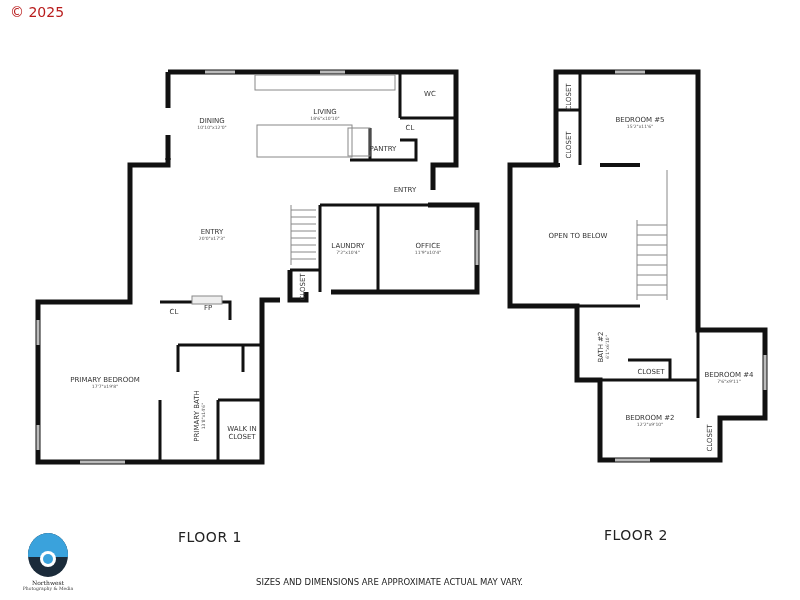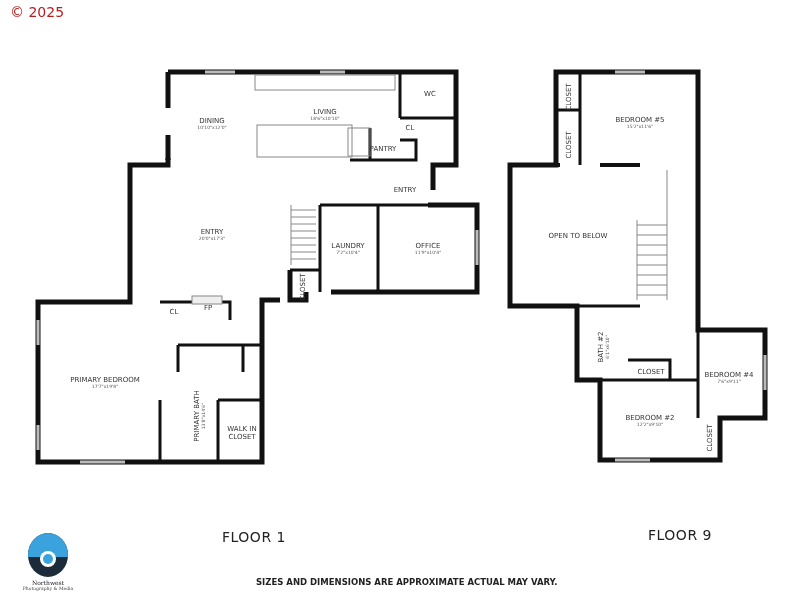--- a/index.html
+++ b/index.html
@@ -2,22 +2,22 @@
 <html><head>
 <meta charset="utf-8">
 <style>
   html, body { margin:0; padding:0; background:#ffffff; }
   body { width:800px; height:600px; position:relative; overflow:hidden; font-family:"DejaVu Sans", sans-serif; color:#222; }
   .copyright { position:absolute; left:10px; top:4px; font-size:14px; color:#b91c1c; }
   svg.plan { position:absolute; left:0; top:0; }
   .lbl { position:absolute; font-size:7px; color:#333; text-align:center; white-space:nowrap; transform:translate(-50%,-50%); line-height:1.15; }
   .lbl .dim { display:block; font-size:4.5px; color:#555; }
   .lbl.rot { transform:translate(-50%,-50%) rotate(-90deg); }
-  .floor-label { position:absolute; font-size:14px; color:#222; letter-spacing:0.5px;margin-left:44px; }
-  .disclaimer { position:absolute; left:256px; top:577px; font-size:8.5px; color:#222;font-weight:bold; }
+  .floor-label { position:absolute; font-size:14px; color:#222; letter-spacing:0.5px; }
+  .disclaimer { position:absolute; left:256px; top:577px; font-size:8.5px; color:#222; }
   .logo { position:absolute; left:22px; top:533px; width:52px; text-align:center; }
   .logo .circle { width:40px; height:44px; margin:0 auto; border-radius:50%; background:#1b2b3a; position:relative; overflow:hidden; }
   .logo .sky { position:absolute; left:0; top:0; width:100%; height:55%; background:#3aa2dc; }
   .logo .lens { position:absolute; left:12px; top:18px; width:16px; height:16px; border-radius:50%; background:#fff; }
   .logo .lens::after { content:""; position:absolute; left:3px; top:3px; width:10px; height:10px; border-radius:50%; background:#3aa2dc; }
   .logo .name { font-family:"DejaVu Serif", serif; font-size:6px; color:#222; margin-top:2px; }
   .logo .sub { font-family:"DejaVu Serif", serif; font-size:4.5px; color:#444; }
 </style>
 </head>
 <body>
@@ -107,21 +107,21 @@
 <div class="lbl rot" style="left:569px;top:97px">CLOSET</div>
 <div class="lbl rot" style="left:569px;top:145px">CLOSET</div>
 <div class="lbl" style="left:578px;top:236px">OPEN TO BELOW</div>
 <div class="lbl rot" style="left:604px;top:347px"><span>BATH #2</span><span class="dim">6'1"x6'10"</span></div>
 <div class="lbl" style="left:651px;top:372px">CLOSET</div>
 <div class="lbl" style="left:729px;top:378px"><span>BEDROOM #4</span><span class="dim">7'6"x9'11"</span></div>
 <div class="lbl" style="left:650px;top:421px"><span>BEDROOM #2</span><span class="dim">12'2"x9'10"</span></div>
 <div class="lbl rot" style="left:710px;top:438px">CLOSET</div>
 
 <div class="floor-label" style="left:178px;top:529px">FLOOR 1</div>
-<div class="floor-label" style="left:604px;top:527px">FLOOR 9</div>
+<div class="floor-label" style="left:604px;top:527px">FLOOR 2</div>
 
 <div class="logo">
   <div class="circle">
       <div class="sky"></div>
       <div class="lens"></div>
     </div>
   <div class="name">Northwest</div>
   <div class="sub">Photography &amp; Media</div>
 </div>
 

